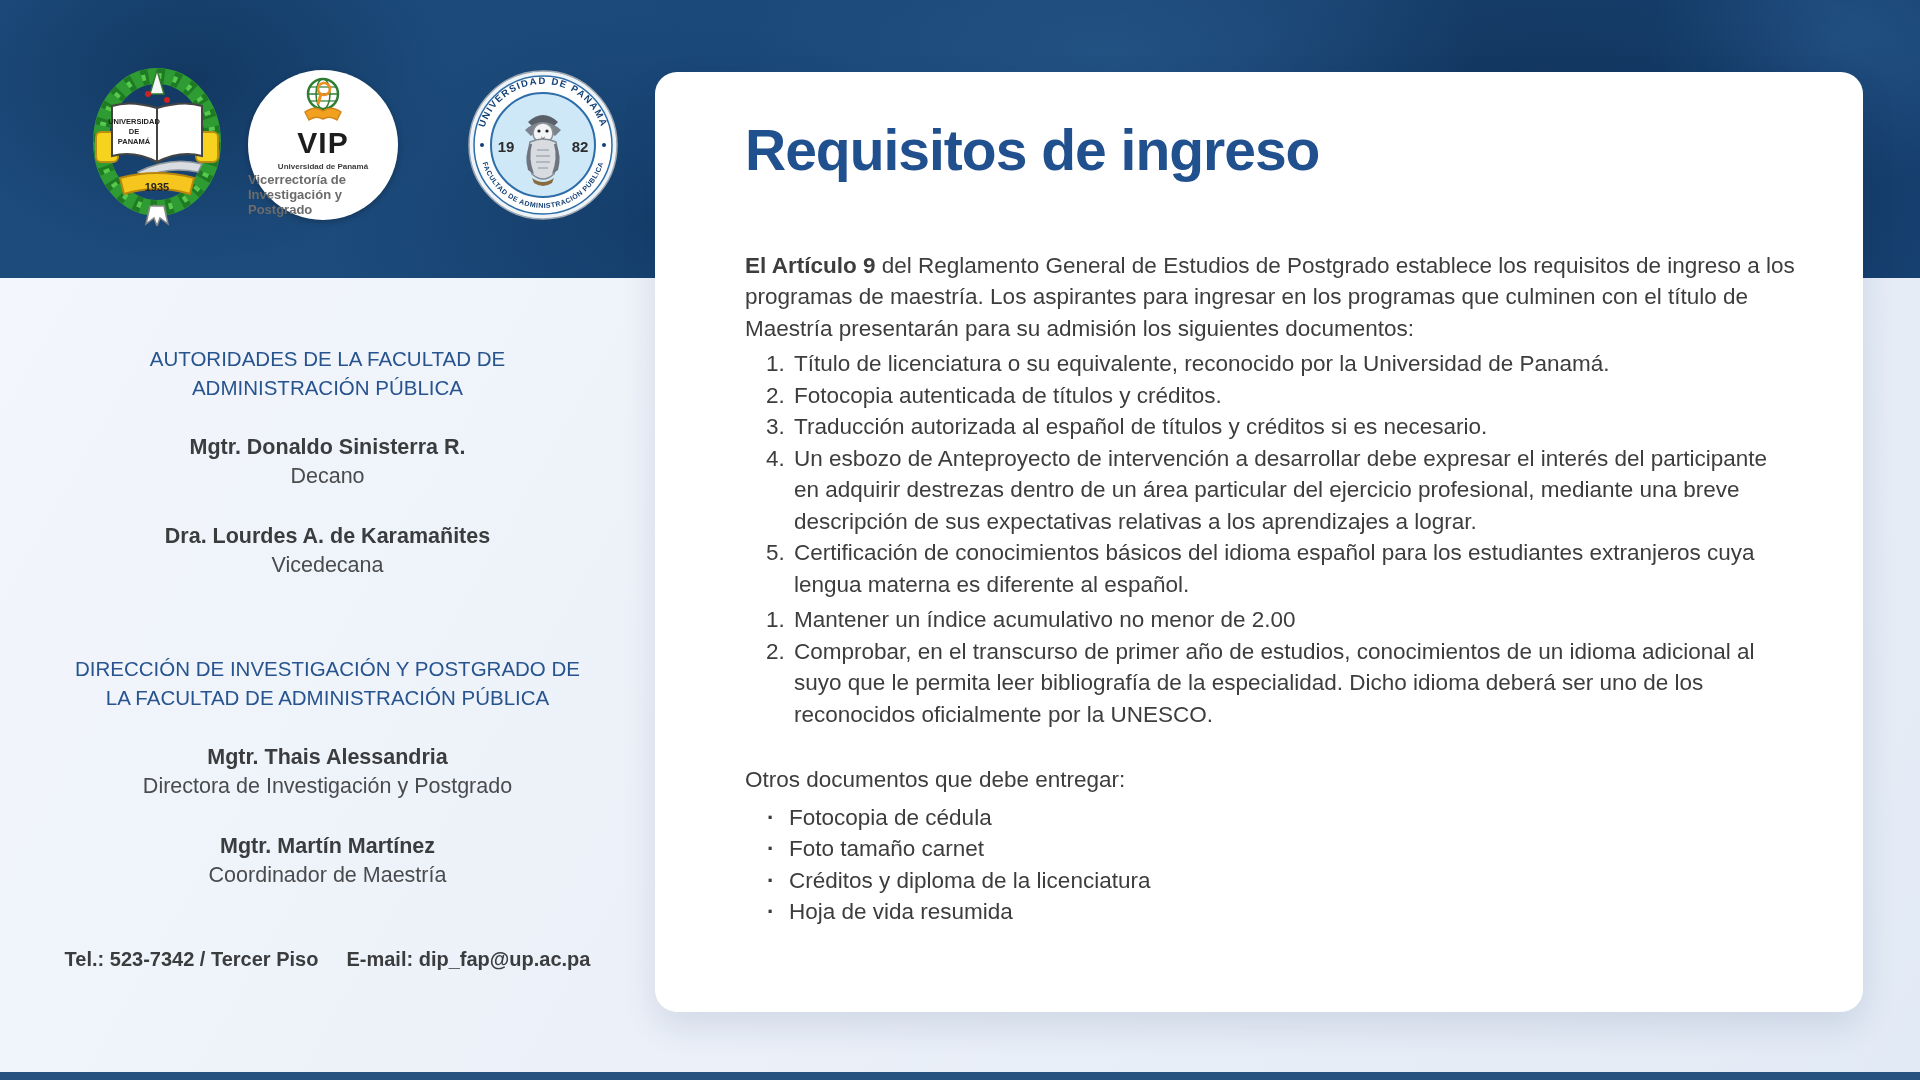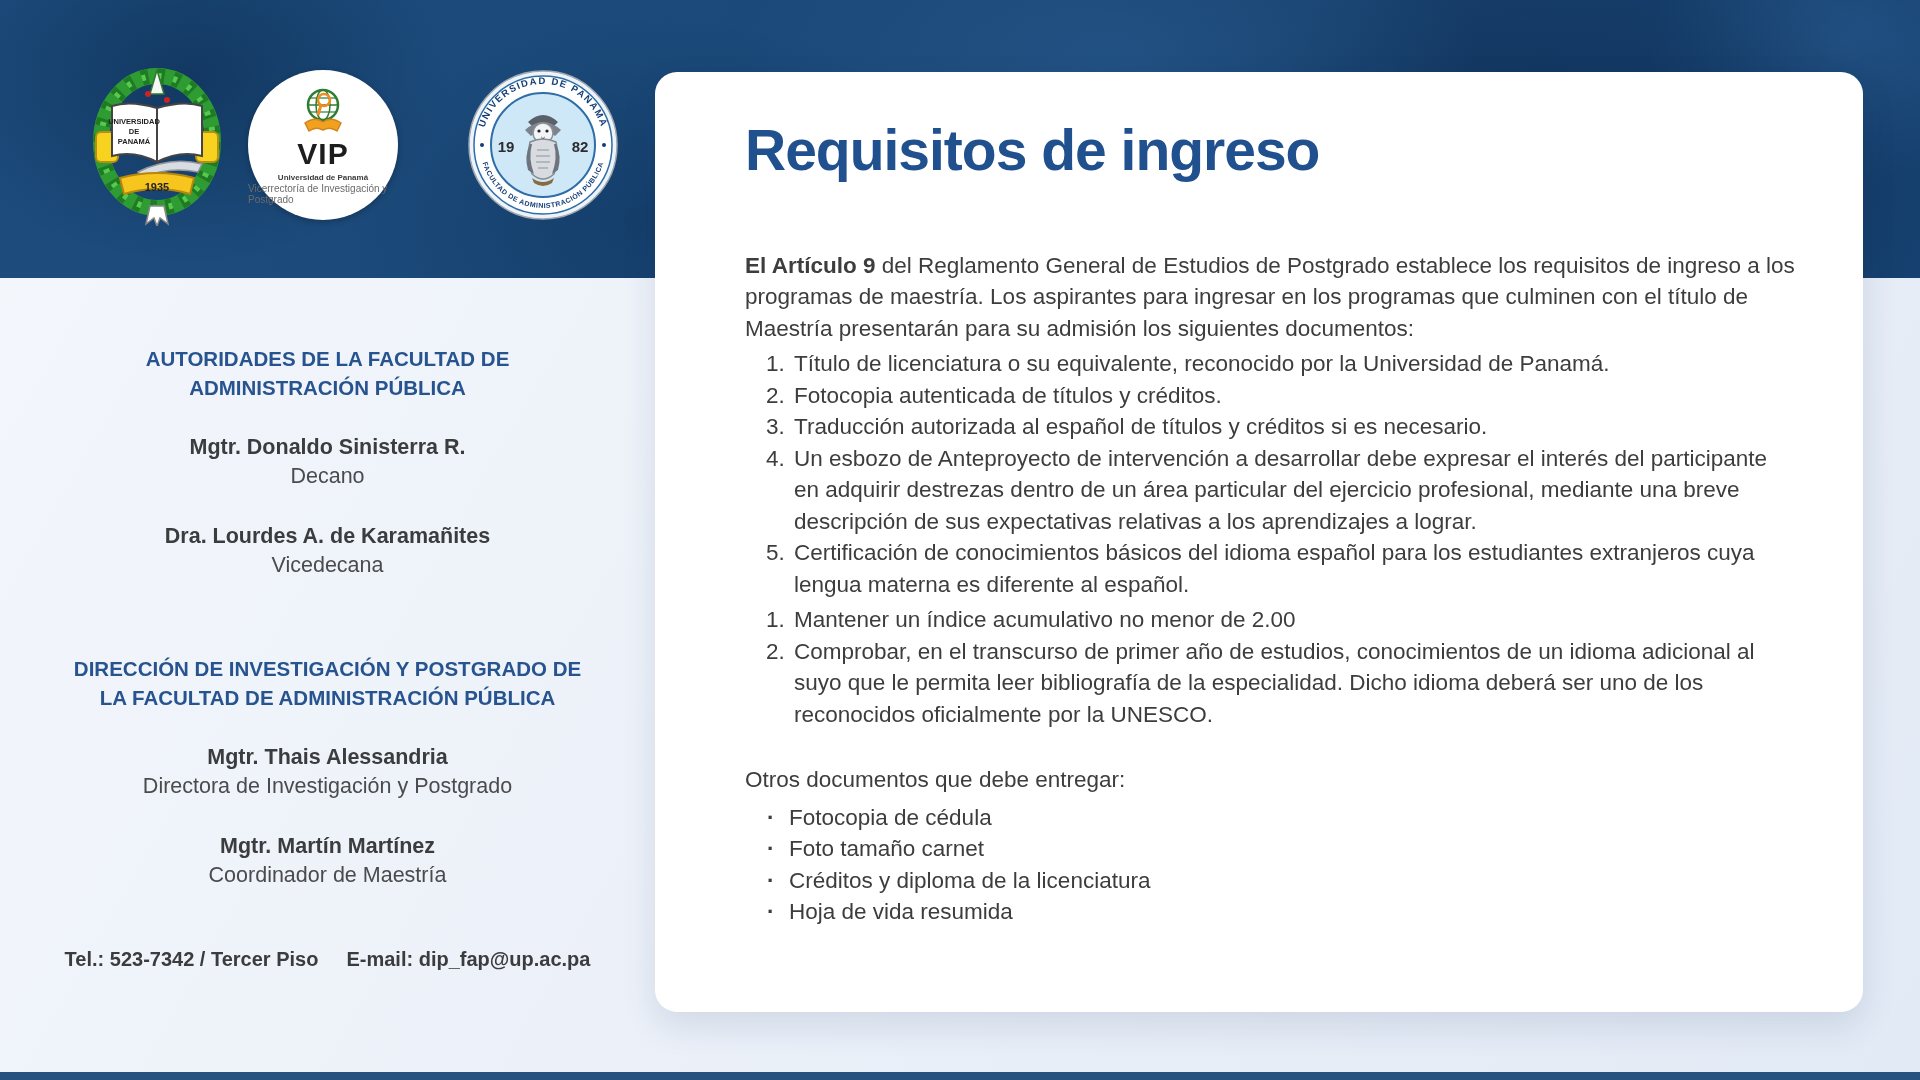--- a/index.html
+++ b/index.html
@@ -26,26 +26,26 @@
   
   .logo { position:absolute; }
   .logo-crest { left:90px; top:60px; width:134px; height:166px; }
   .logo-vip {
     left:248px; top:70px; width:150px; height:150px; border-radius:50%;
     background:#fff; display:flex; flex-direction:column; align-items:center; justify-content:center;
     box-shadow:0 2px 6px rgba(0,0,0,.25);
   }
   .vip-acronym { font-size:30px; font-weight:bold; color:#1d1d1d; letter-spacing:1px; line-height:1; margin-top:2px; }
   .vip-org { font-size:8px; font-weight:bold; color:#3c3c3c; margin-top:4px; }
-  .vip-sub { font-size:10px; color:#6b6b6b; margin-top:1px; }
+  .vip-sub { font-size:13px; color:#6b6b6b; margin-top:1px;font-weight:bold; }
   .logo-seal { left:468px; top:70px; width:150px; height:150px; }
 
   
   .sidebar { position:absolute; left:0; top:278px; width:655px; text-align:center; color:#3e3f41; }
-  .side-heading { margin:66px 28px 0; font-size:20.5px; font-weight:bold; color:#27548f; line-height:29px; }
+  .side-heading { margin:66px 28px 0; font-size:20.5px; font-weight:normal; color:#27548f; line-height:29px; }
   .side-heading.second { margin-top:74px; }
   .pair { margin-top:31px; line-height:29px; font-size:21.5px; }
   .pair:first-of-type { margin-top:40px; }
   .pair .name { font-weight:bold; color:#3b3c3e; display:block; }
   .pair .role { color:#4a4b4d; display:block; }
   .contact { margin-top:58px; font-size:20px; font-weight:bold; color:#3b3c3e; display:flex; justify-content:center; gap:28px; }
 
   
   .card {
     position:absolute; left:655px; top:72px; width:1208px; height:940px;

